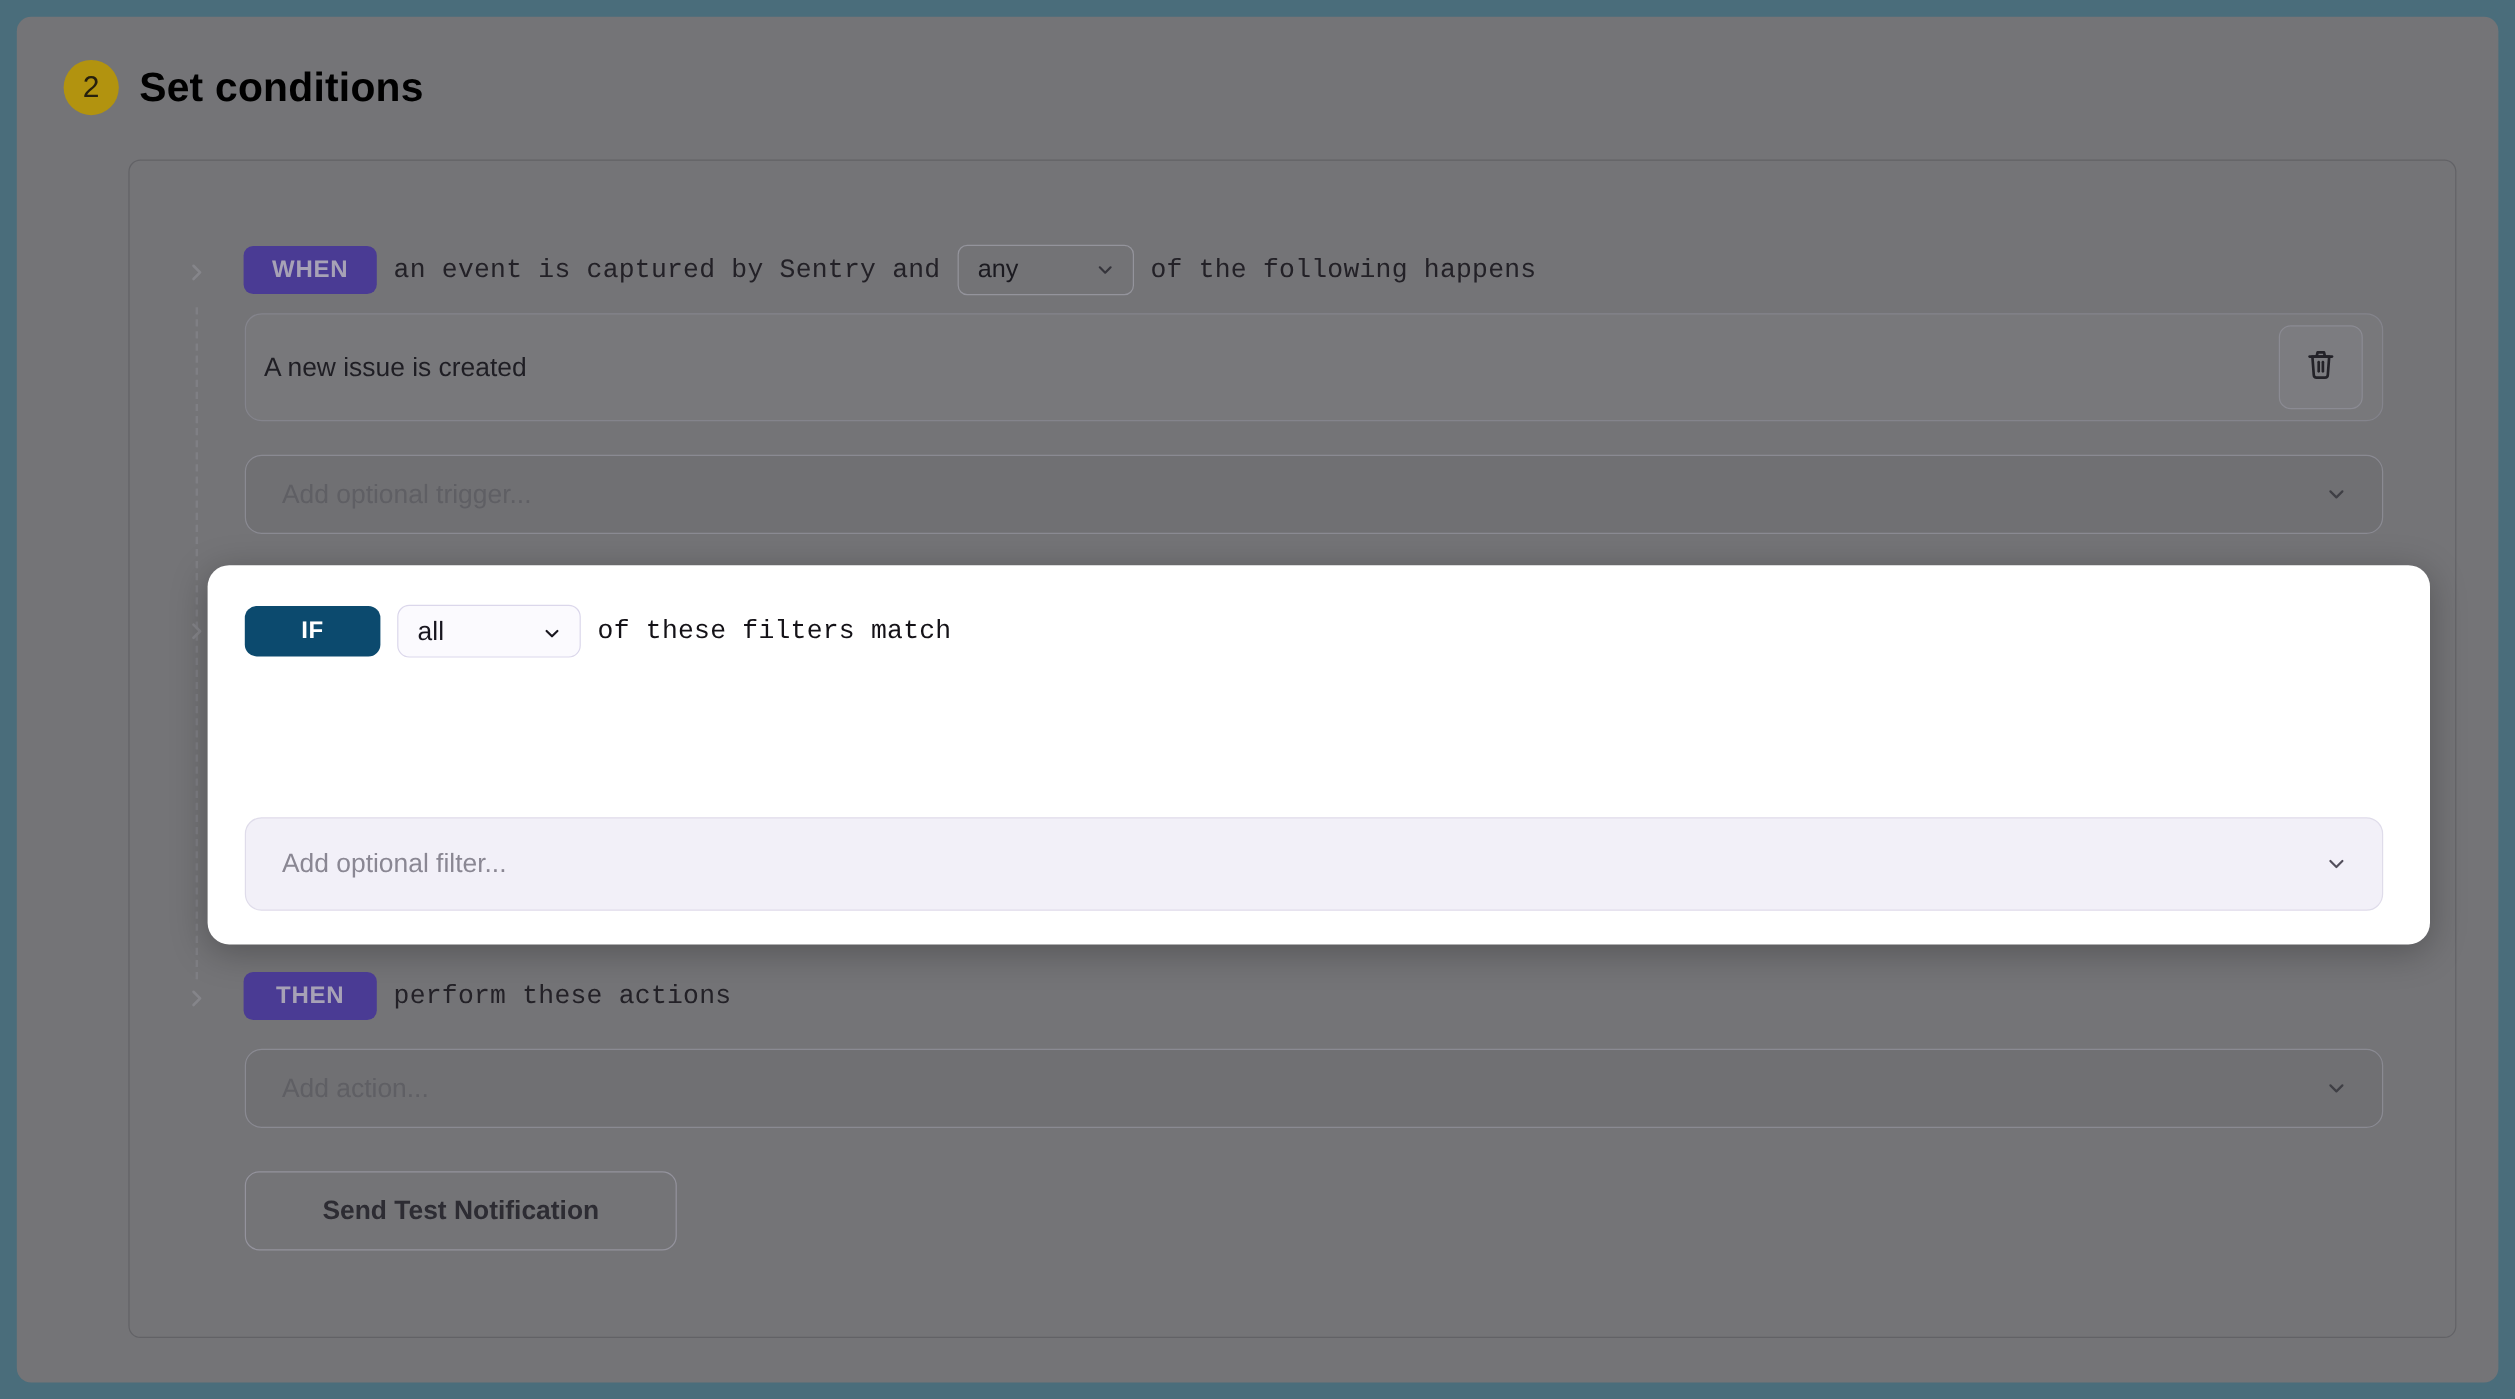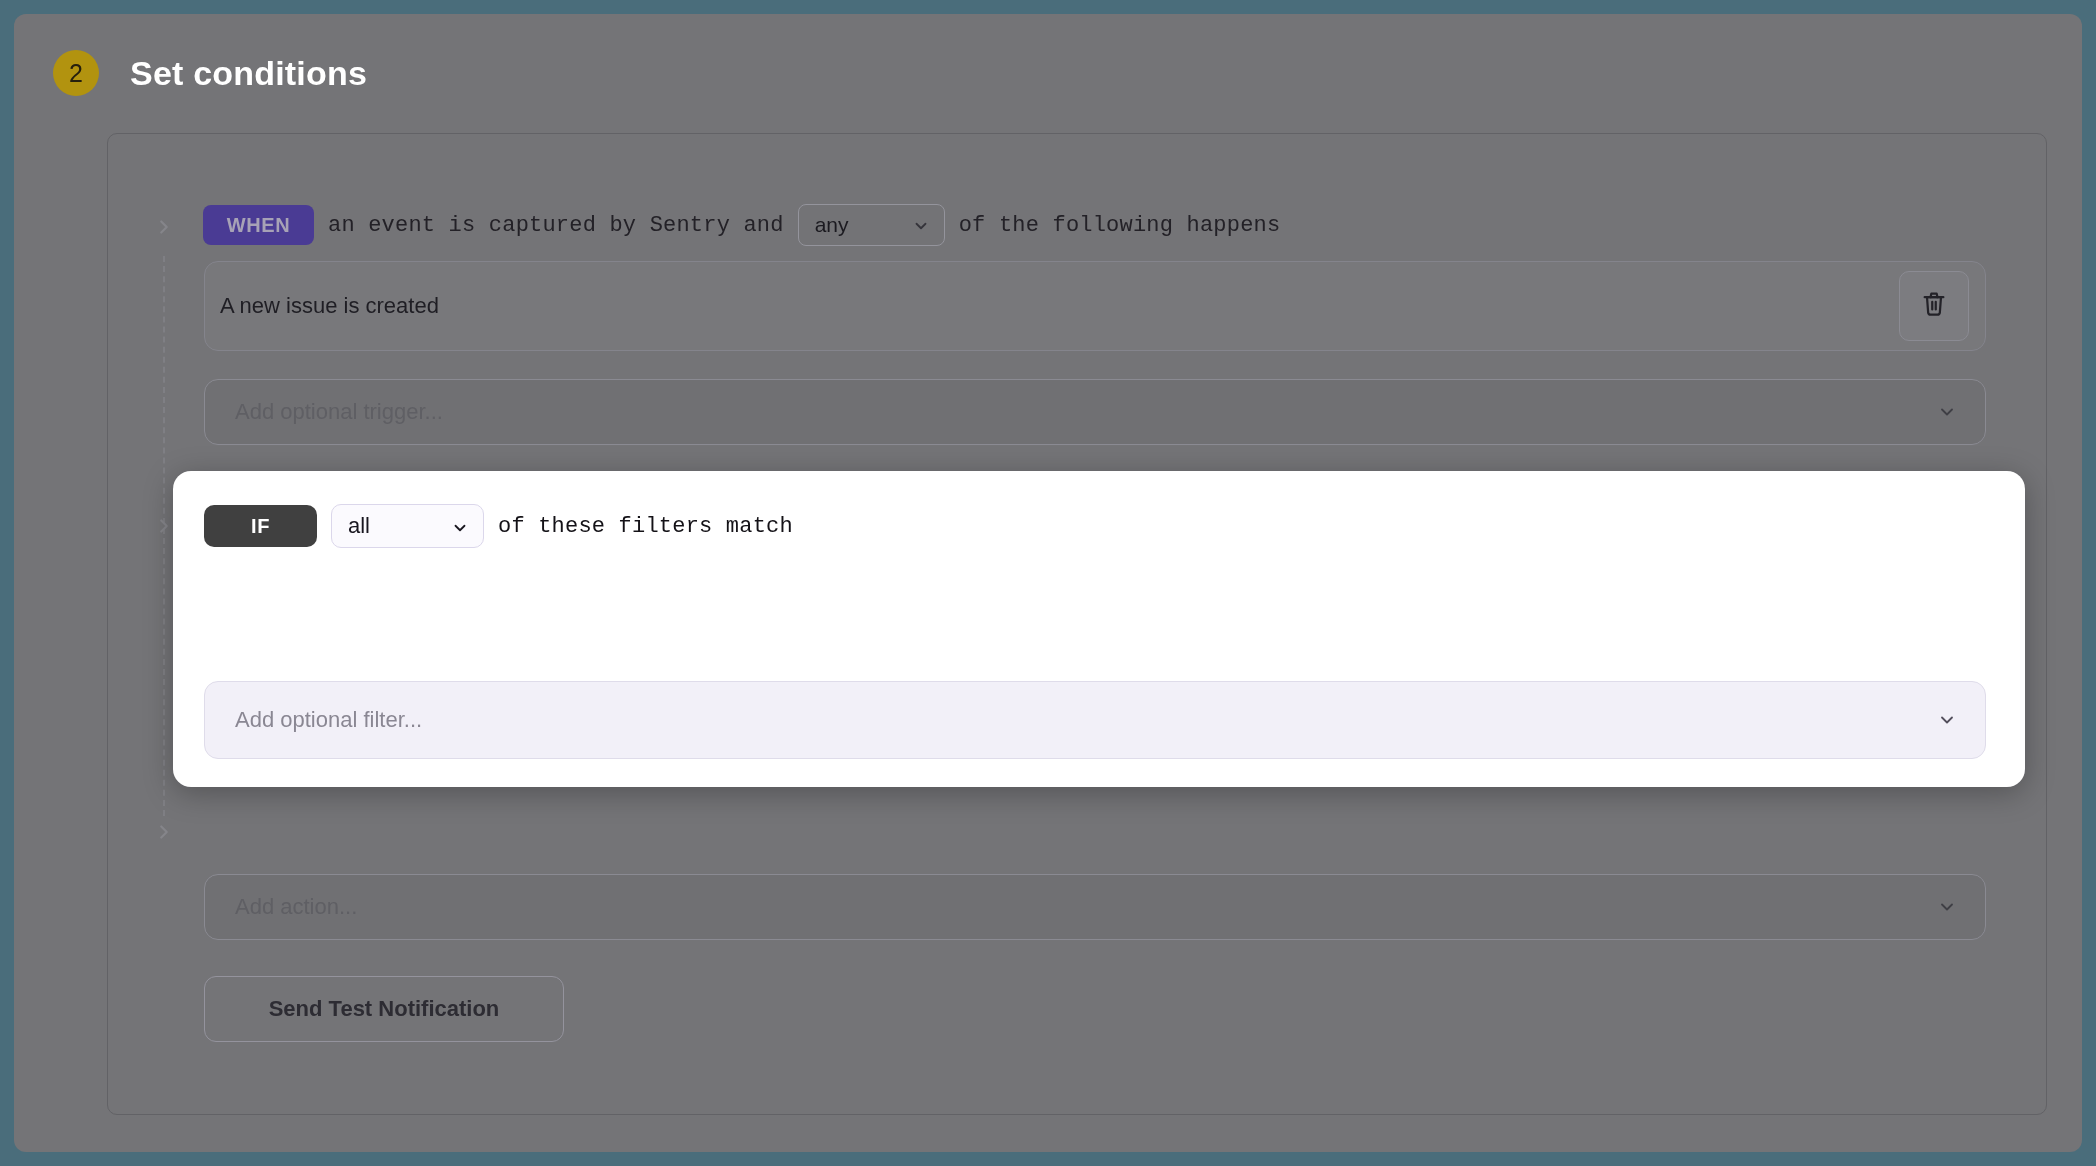--- a/index.html
+++ b/index.html
@@ -8,39 +8,39 @@
 
   .stage { position:relative; width:2096px; height:1166px; background:#4A6D7B; overflow:hidden; }
   .content { position:absolute; left:14px; top:14px; width:2068px; height:1138px;
              background:#747477; border-radius:12px; overflow:hidden; }
 
   
   .step-circle { position:absolute; left:39px; top:36px; width:46px; height:46px;
                  border-radius:50%; background:#B2930F; color:#26200E;
                  display:flex; align-items:center; justify-content:center;
                  font-size:25px; font-weight:500; }
-  .page-title { position:absolute; left:116px; top:34px; height:50px; display:flex; align-items:center;
-                font-size:34px; font-weight:700; color:#ffffff; letter-spacing:0.2px; }
+  .page-title { position:absolute; left:102px; top:34px; height:50px; display:flex; align-items:center;
+                font-size:34px; font-weight:700; color:#000000; letter-spacing:0.2px; }
 
   
   .panel { position:absolute; left:93px; top:119px; width:1940px; height:982px;
            border:1.5px solid #626266; border-radius:10px; }
 
   .collapse-chevron { position:absolute; width:22px; height:22px; color:#85858A; }
   .guide-line { position:absolute; left:55px; top:122px; height:560px; width:0;
                 border-left:2px dashed #7F7F84; }
 
   .hrow { position:absolute; display:flex; align-items:center; gap:14px; height:44px; }
   .hrow .htext { font-size:22px; color:#232127; letter-spacing:0.2px; white-space:nowrap;font-family:Liberation Mono, monospace; }
 
   .badge { display:flex; align-items:center; justify-content:center;
            width:111px; height:40px; border-radius:8px; font-weight:700;
            font-size:20px; letter-spacing:0.6px; }
   .badge.dim { background:#4A3B94; color:#A7A2B6; }
-  .badge.bright { background:#404040; color:#FFFFFF; width:113px; height:42px; border-radius:10px; }
+  .badge.bright { background:#0c4a6e; color:#FFFFFF; width:113px; height:42px; border-radius:10px; }
 
   .select { display:flex; align-items:center; justify-content:space-between;
             padding:0 14px 0 16px; cursor:pointer; }
   .select .chev { width:18px; height:18px; }
   .select.dim { width:147px; height:42px; background:#737376; border:1px solid #94949C;
                 border-radius:8px; color:#1B1A20; font-size:21px; }
   .select.dim .chev { color:#35343B; }
   .select.bright-sm { width:153px; height:44px; background:#FBFAFE; border:1.5px solid #DBD7EB;
                 border-radius:10px; color:#18161F; font-size:22px; }
   .select.bright-lg { width:352px; height:52px; background:#FFFFFF; border:1.5px solid #DFDBEC;
@@ -170,20 +170,24 @@
               </svg>
           </span>
         </div>
       </div>
 
       <span class="collapse-chevron" style="left:45px; top:687px;">
         <svg viewBox="0 0 24 24" fill="none" stroke="currentColor" stroke-width="2.4" stroke-linecap="round" stroke-linejoin="round">
             <polyline points="9 6 15 12 9 18"></polyline>
           </svg>
       </span>
+      <div class="hrow" style="left:95px; top:674px;">
+        <span class="badge dim">THEN</span>
+        <span class="htext">perform these actions</span>
+      </div>
 
       <div class="row-box add-row dim" style="top:740px;">
         <span>Add action...</span>
         <span class="chev">
           <svg viewBox="0 0 24 24" fill="none" stroke="currentColor" stroke-width="2.2" stroke-linecap="round" stroke-linejoin="round">
               <polyline points="6 9 12 15 18 9"></polyline>
             </svg>
         </span>
       </div>
 

